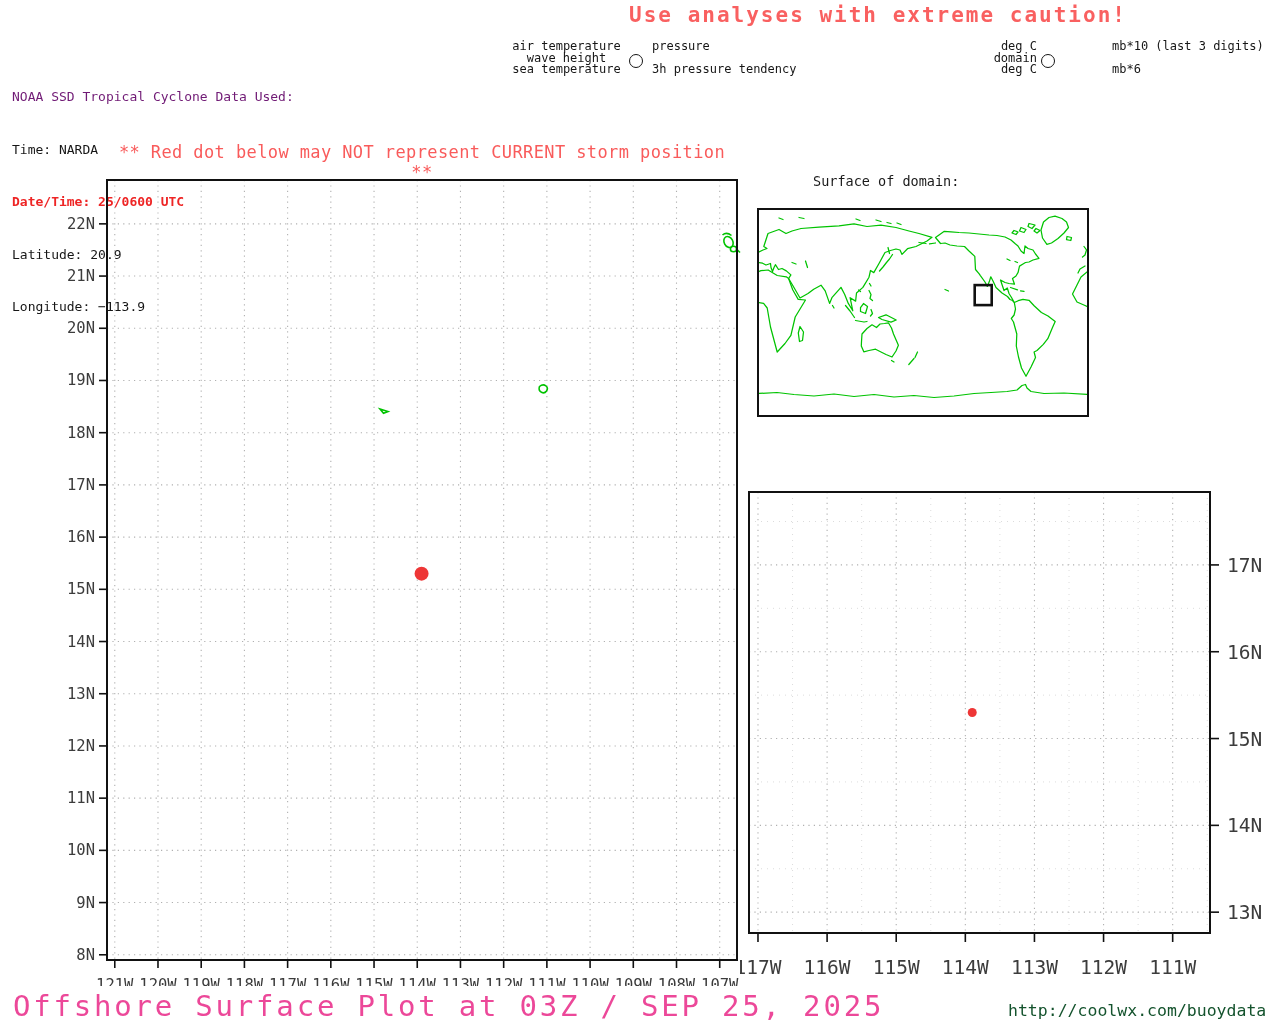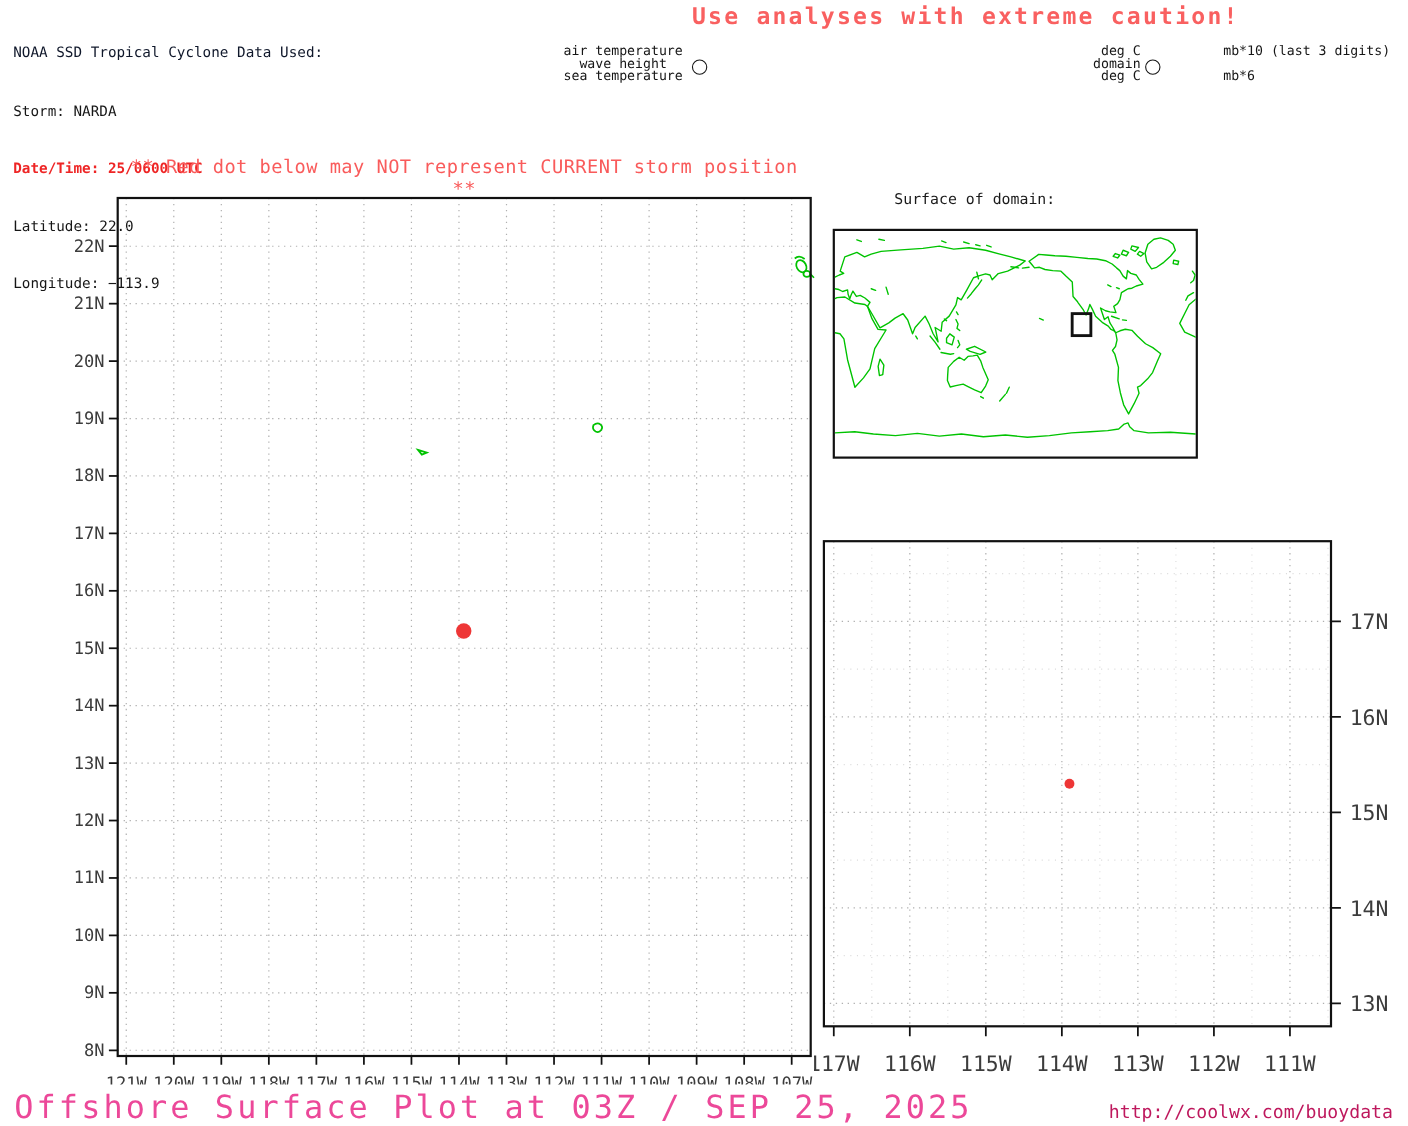--- a/index.html
+++ b/index.html
@@ -1,21 +1,21 @@
 <!DOCTYPE html>
 <html><head>
 <meta charset="utf-8">
 <style>
   html,body{margin:0;padding:0;background:#fff;}
   #app{position:relative;width:1280px;height:1024px;background:#ffffff;overflow:hidden;
        font-family:"DejaVu Sans Mono",monospace;color:#161616;}
   .abs{position:absolute;}
   
   #info-block{left:12px;top:5px;font-size:13px;line-height:17.5px;white-space:pre;}
-  .salmon{color:#0f172a;}
+  .salmon{color:#701a75;margin-top:48px;}
   .alert-red{color:#ee2525;font-weight:bold;}
   
   #caution{left:598px;top:1px;width:560px;text-align:center;font-size:21px;
            letter-spacing:2px;color:#f96060;line-height:28px;font-weight:bold;}
   
   .legend-col{font-size:12px;line-height:11.5px;}
   .legend-col div{min-height:11.5px;white-space:pre;}
   #legend-left-c1{left:505px;top:41px;width:123px;text-align:center;}
   #legend-left-c2{left:652px;top:41px;width:230px;text-align:left;}
   #legend-right-c1{left:955px;top:41px;width:82px;text-align:right;}
@@ -25,44 +25,49 @@
   #legend-circle-right{left:1041px;top:54px;}
   
   #warning{left:107px;top:142px;width:630px;text-align:center;font-size:17px;
            letter-spacing:0.4px;color:#f95b5b;}
   
   #inset-title{left:813px;top:173px;font-size:13.5px;color:#1a1a1a;}
   #inset-map{left:757px;top:208px;width:328px;height:205px;border:2px solid #111;background:#fff;}
   
   #footer-title{left:13px;top:989px;font-size:29px;letter-spacing:2.8px;color:#ec4899;
                 white-space:nowrap;font-weight:normal;}
-  #footer-url{left:1008px;top:1001px;font-size:16.5px;color:#be185d;white-space:nowrap;}
+  #footer-url{left:1008px;top:1001px;font-size:16.5px;color:#14532d;white-space:nowrap;}
   svg text{font-family:"DejaVu Sans Mono",monospace;}
 </style>
 </head>
 <body>
 
 <div id="app">
 
   <div class="abs" id="info-block">
     <div class="salmon">NOAA SSD Tropical Cyclone Data Used:</div>
-    <div>Storm: NARDA</div>
+    <div>Time: NARDA</div>
     <div class="alert-red">Date/Time: 25/0600 UTC</div>
-    <div>Latitude: 22.0</div>
+    <div>Latitude: 20.9</div>
     <div>Longitude: −113.9</div>
   </div>
 
   <div class="abs" id="caution">Use analyses with extreme caution!</div>
 
   <div class="abs legend-col" id="legend-left-c1">
     <div>air temperature</div>
     <div>wave height</div>
     <div>sea temperature</div>
   </div>
   <div class="abs legend-circle" id="legend-circle-left"></div>
+  <div class="abs legend-col" id="legend-left-c2">
+    <div>pressure</div>
+    <div></div>
+    <div>3h pressure tendency</div>
+  </div>
 
   <div class="abs legend-col" id="legend-right-c1">
     <div>deg C</div>
     <div>domain</div>
     <div>deg C</div>
   </div>
   <div class="abs legend-circle" id="legend-circle-right"></div>
   <div class="abs legend-col" id="legend-right-c2">
     <div>mb*10 (last 3 digits)</div>
     <div></div>

